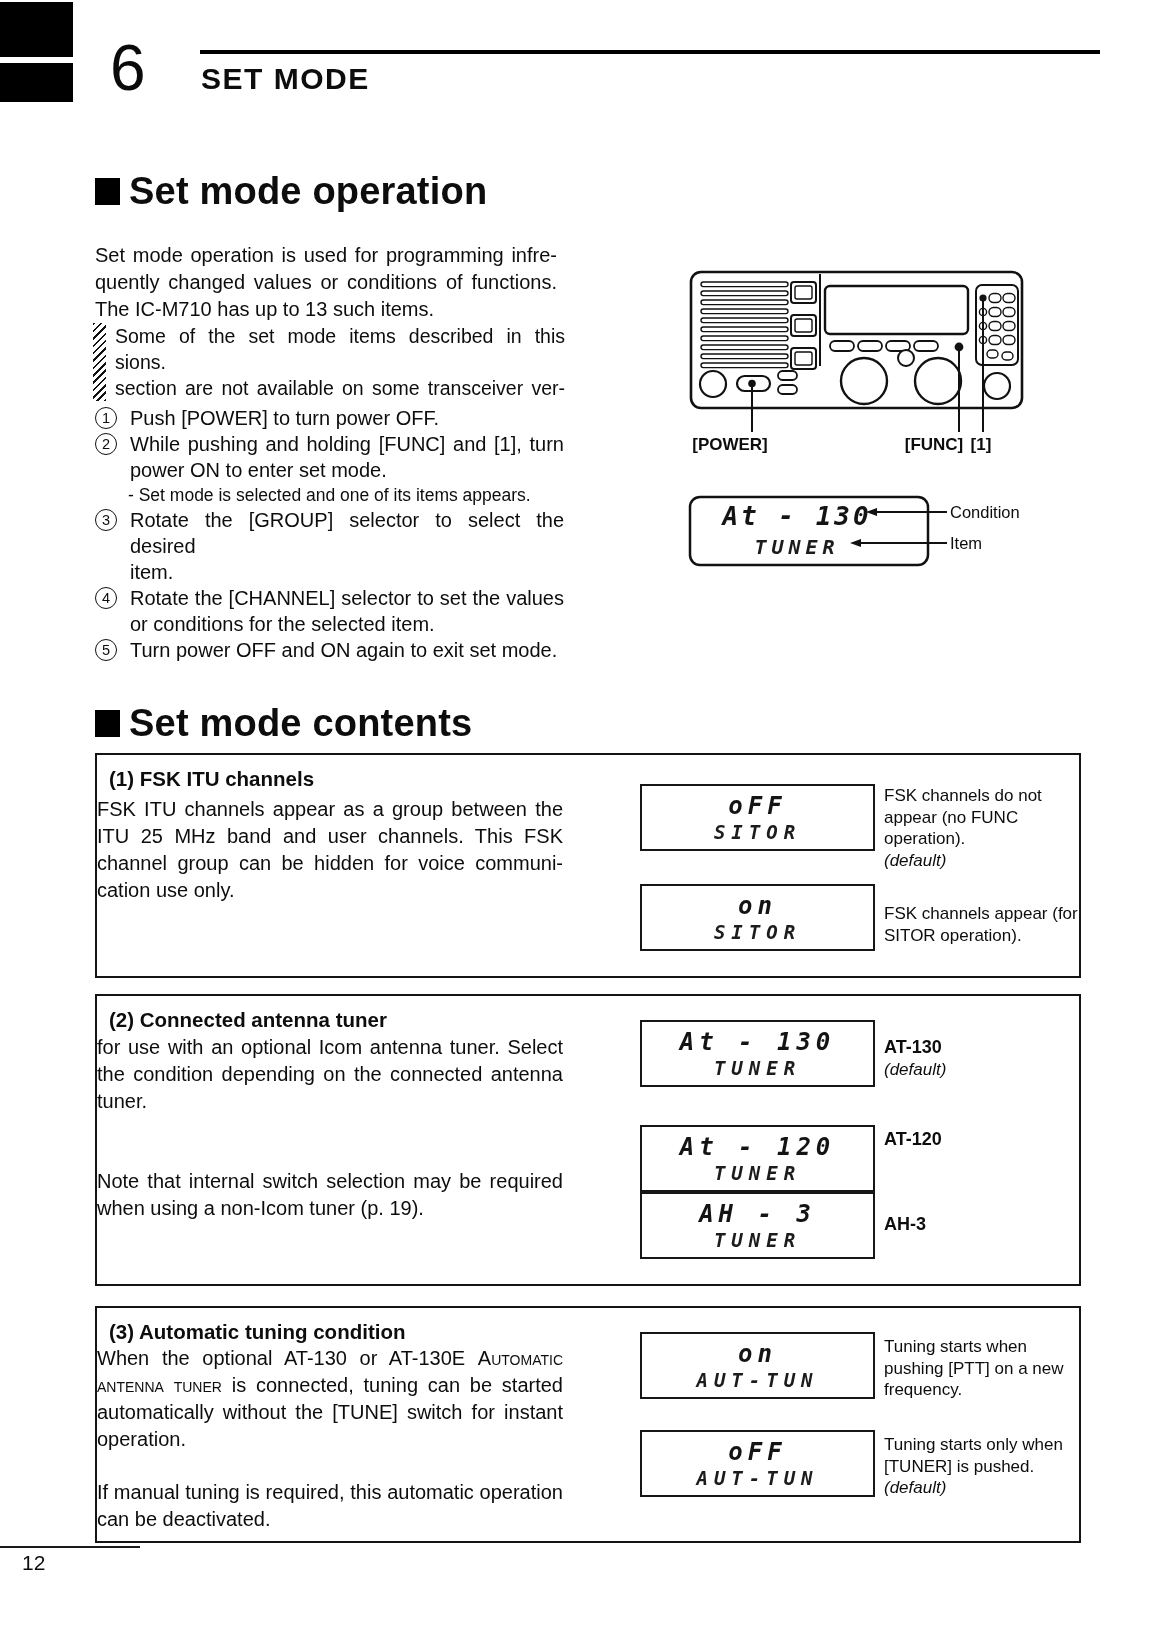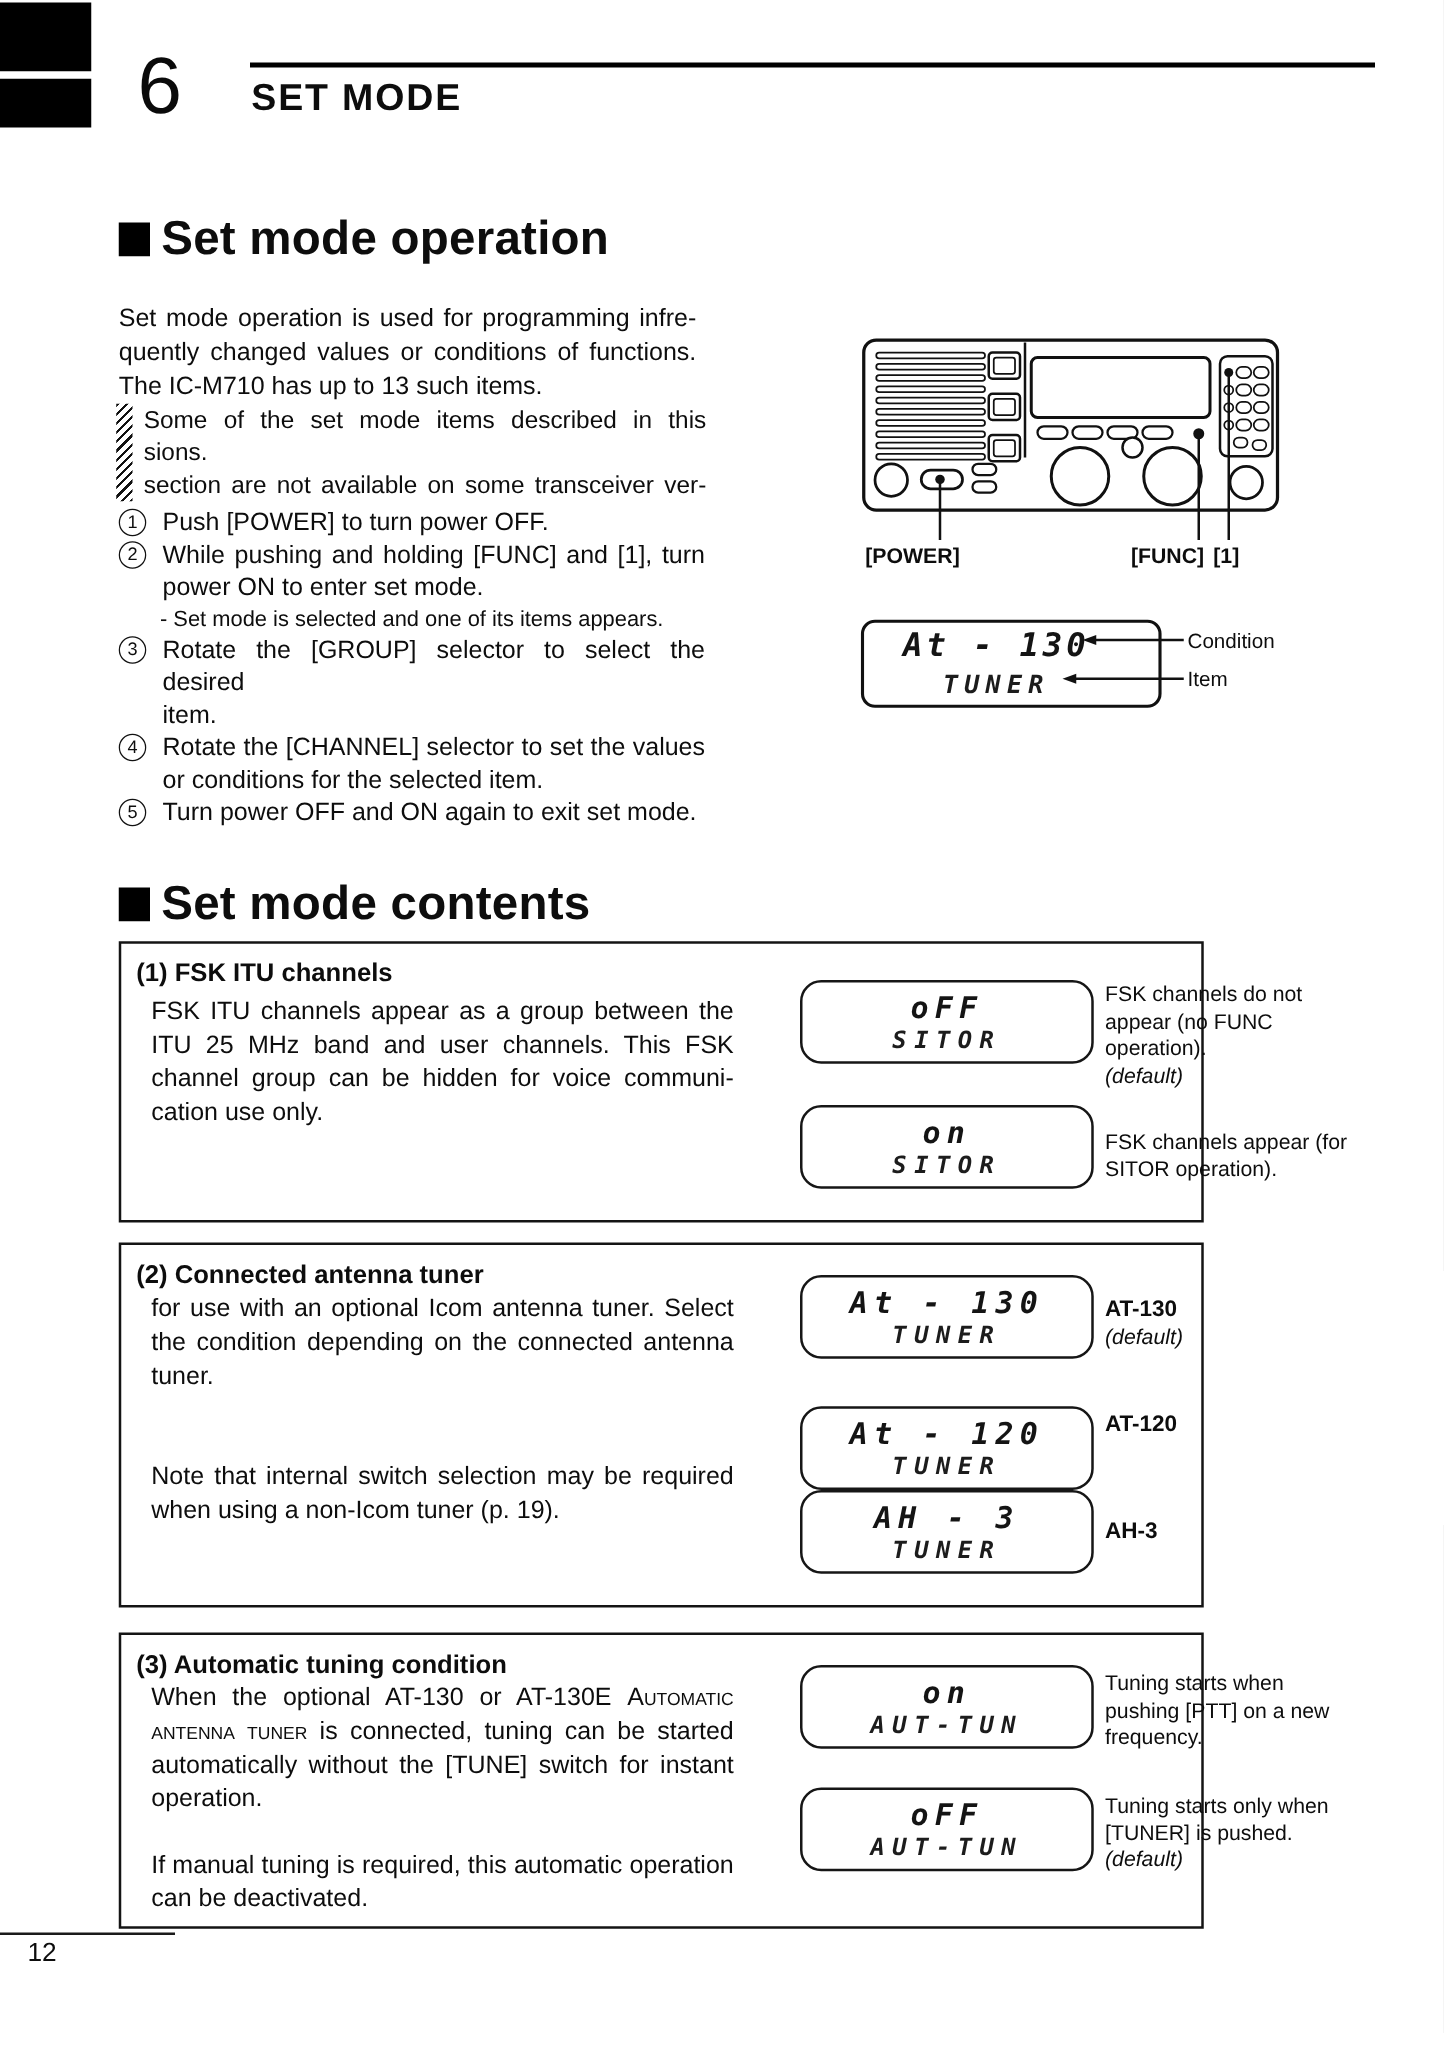--- a/index.html
+++ b/index.html
@@ -37,28 +37,28 @@
   .step{display:flex; margin:0;}
   .stepnum{
     flex:0 0 auto; width:20px; height:20px; margin-top:2px;
     border:1.7px solid #111; border-radius:50%;
     font-size:14.5px; line-height:20px; text-align:center; font-weight:400;
   }
   .steptext{margin-left:13px; width:434px; font-size:20px; line-height:26px;}
   .substep{margin-left:33px; font-size:17.5px; line-height:24px; width:440px;}
 
   
-  .cbox{position:absolute; left:95px; width:868px; border:2px solid #141414; background:#fff; box-sizing:border-box;}
+  .cbox{position:absolute; left:95px; width:986px; border:2px solid #141414; background:#fff; box-sizing:border-box;}
   .cbox-title{position:absolute; left:12px; top:12px; font-size:20.5px; font-weight:700;}
-  .cbox-body{position:absolute; left:24px; width:466px; font-size:20px; line-height:27px;}
+  .cbox-body{position:absolute; left:0; width:466px; font-size:20px; line-height:27px;}
 
   
   .lcd{
     position:absolute; left:543px; width:235px; height:67px;
-    border:2.2px solid #161616; border-radius:17px; background:#fff;
+    border:2.2px solid #161616; border-radius:0; background:#fff;
     text-align:center; box-sizing:border-box;
   }
   .lcd-line1{
     margin-top:6px; font-family:"DejaVu Sans Mono", monospace;
     font-style:italic; font-weight:700; font-size:24px; letter-spacing:5px; color:#141414;
   }
   .lcd-line2{
     margin-top:1px; font-family:"DejaVu Sans Mono", monospace;
     font-style:italic; font-weight:700; font-size:19px; letter-spacing:6px; color:#1c1c1c;
   }

